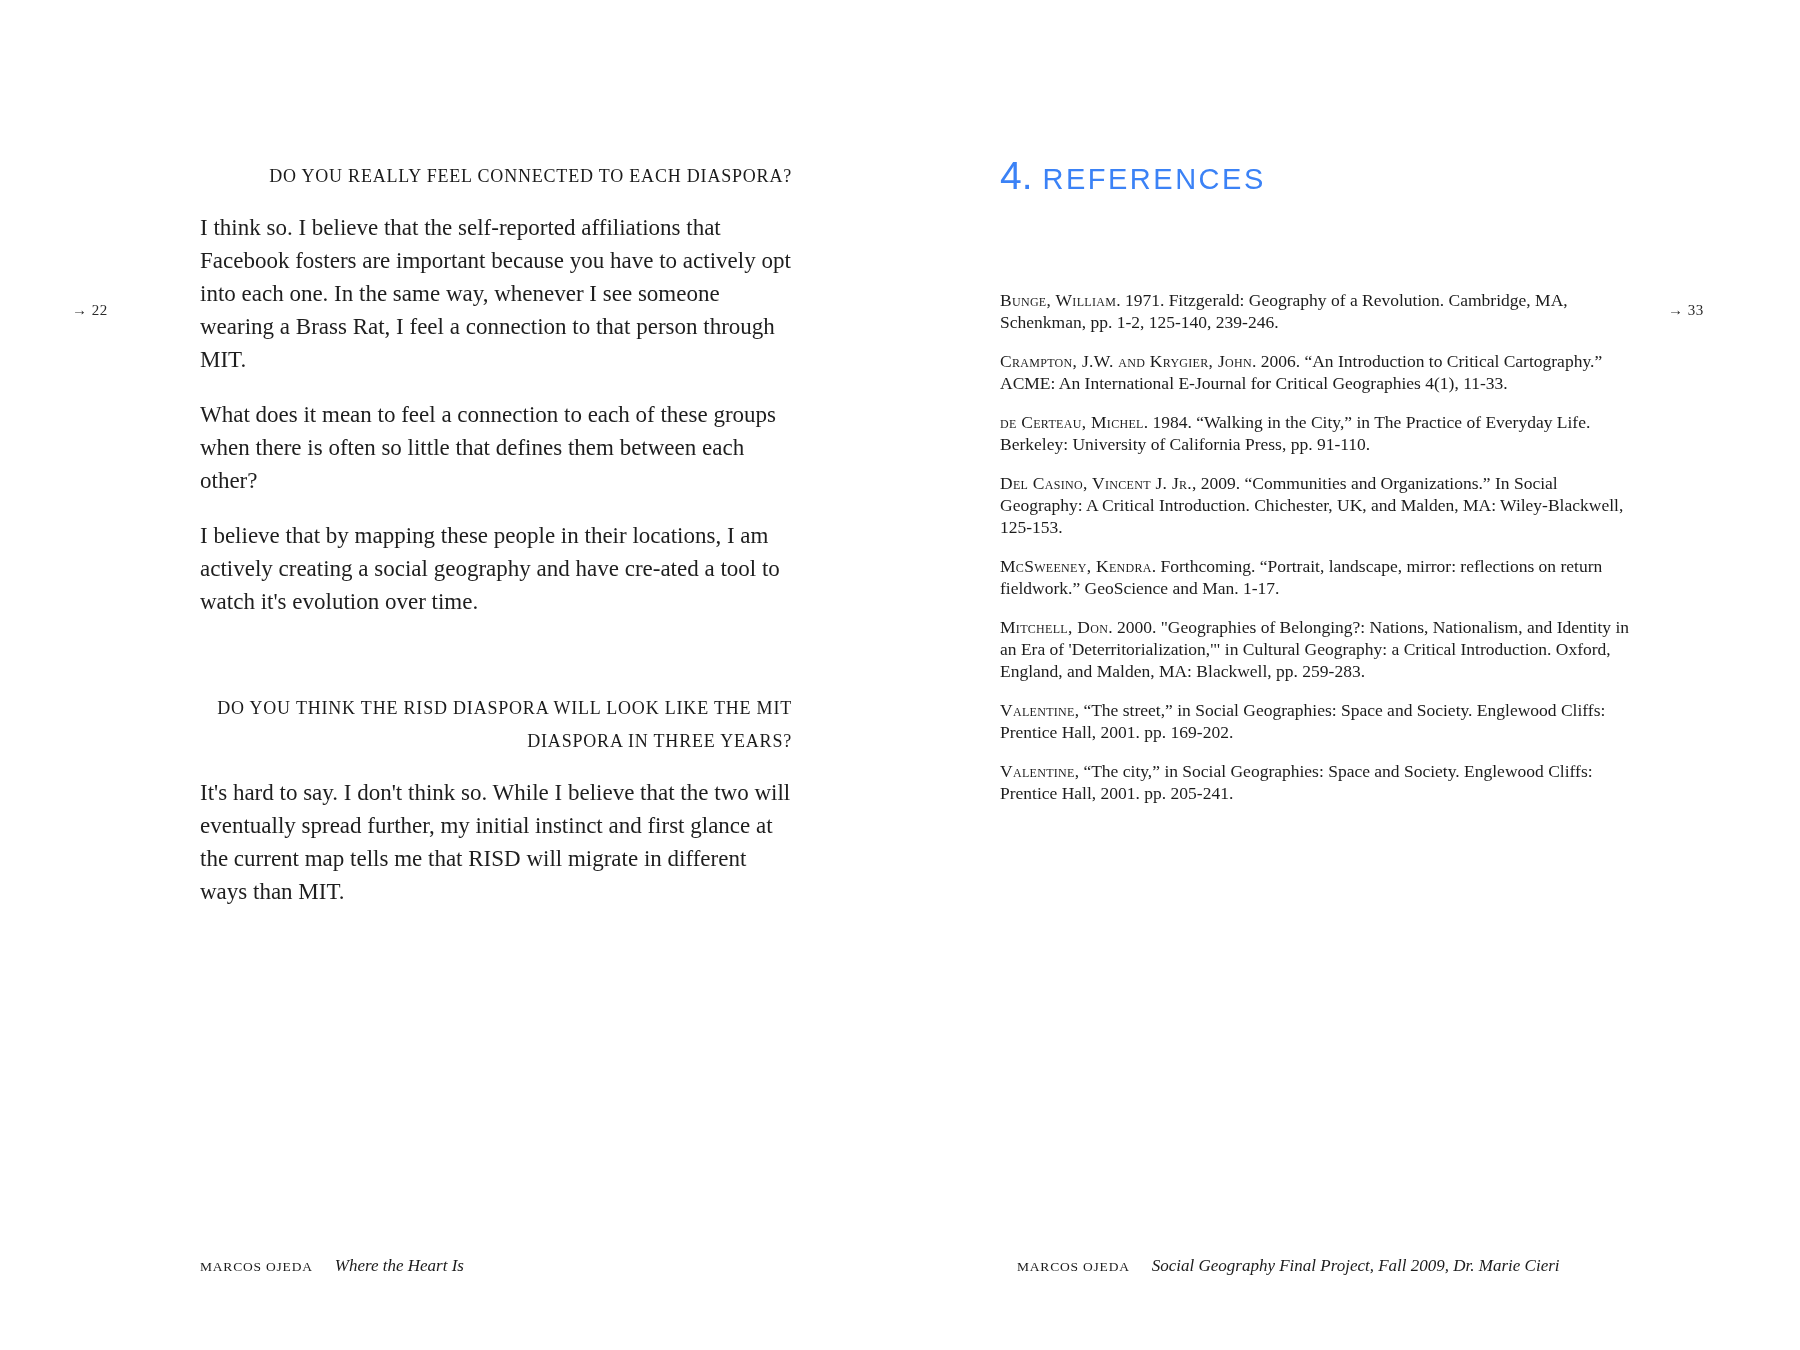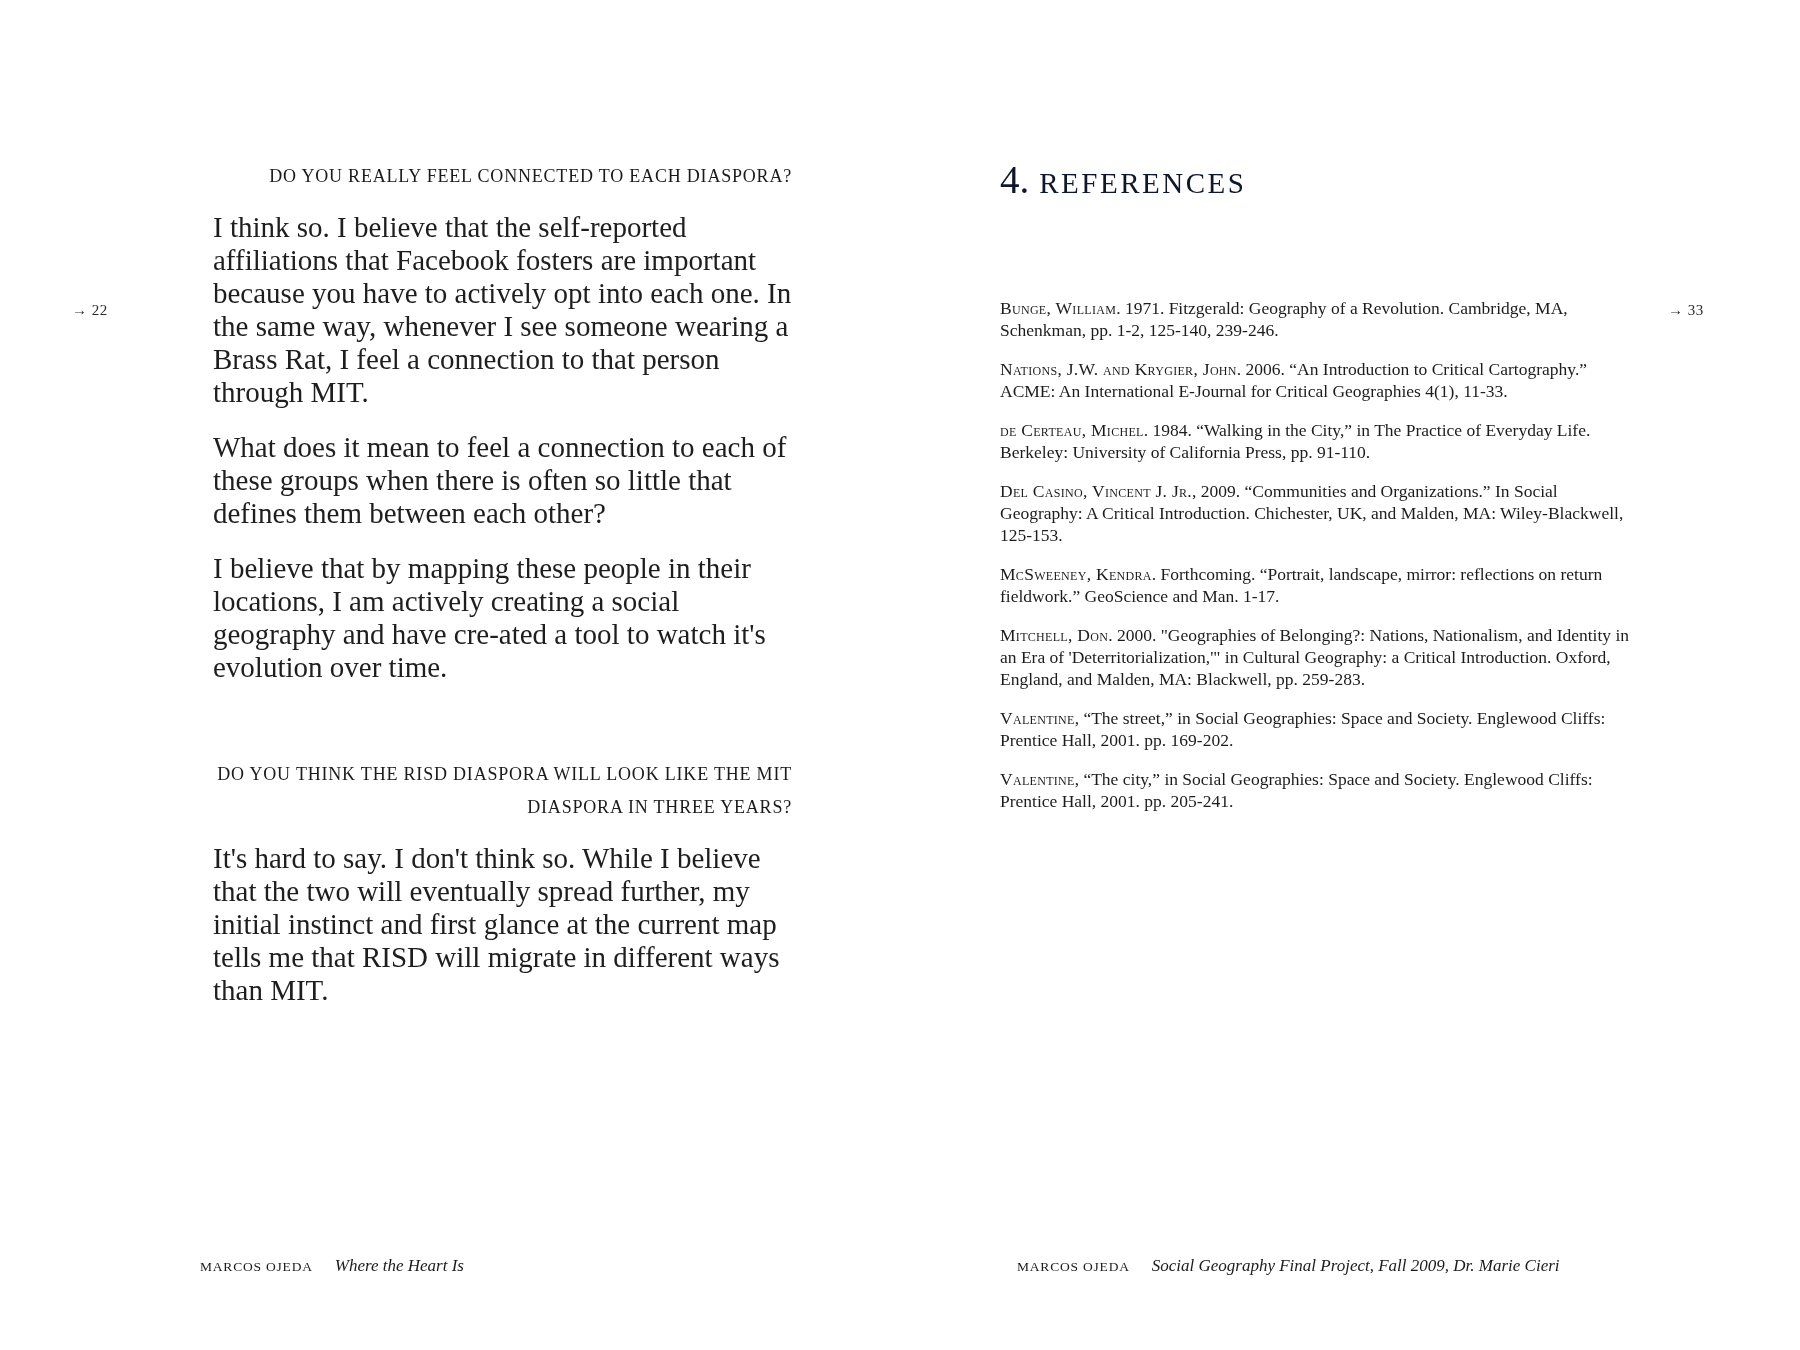--- a/index.html
+++ b/index.html
@@ -15,29 +15,29 @@
   #marker-right{left:1668px;top:302px;}
 
   
   .col-left{position:absolute;left:200px;top:160px;width:592px;}
   .question{
     font-size:18px;letter-spacing:0.8px;line-height:33px;color:#1b1b1b;
     margin:0 0 18px 0;
     text-align:right;
   }
   .paragraph{
-    font-size:29px;line-height:33px;color:#1e1e1e;margin:0 0 22px 13px;
+    font-size:23px;line-height:33px;color:#1e1e1e;margin:0 0 22px 0;
   }
   .gap{margin-top:74px;}
 
   
   .col-right{position:absolute;left:1000px;top:158px;width:640px;}
   .ref-heading{
-    margin:0 0 92px 0;font-family:Liberation Serif, serif;color:#0f172a;
-    font-weight:400;line-height:44px;
+    margin:0 0 92px 0;font-family:Liberation Sans, sans-serif;color:#3b82f6;
+    font-weight:400;line-height:35px;
   }
   .h-num{font-size:39px;}
   .h-label{font-size:29px;letter-spacing:2.5px;margin-left:10px;}
   .ref{
     font-size:17.5px;line-height:22px;margin:0 0 17px 0;color:#1c1c1c;
   }
   .ref-name{font-variant:small-caps;letter-spacing:0.3px;}
 
   
   .footer{position:absolute;top:1256px;white-space:nowrap;}
@@ -62,21 +62,21 @@
     <div class="paragraph">What does it mean to feel a connection to each of these groups when there is often so little that defines them between each other?</div>
     <div class="paragraph">I believe that by mapping these people in their locations, I am actively creating a social geography and have cre-ated a tool to watch it's evolution over time.</div>
     <div class="question gap">DO YOU THINK THE RISD DIASPORA WILL LOOK LIKE THE MIT DIASPORA IN THREE YEARS?</div>
     <div class="paragraph">It's hard to say. I don't think so. While I believe that the two will eventually spread further, my initial instinct and first glance at the current map tells me that RISD will migrate in different ways than MIT.</div>
   </div>
 
 <div class="col-right">
   <h1 class="ref-heading"><span class="h-num">4.</span><span class="h-label">REFERENCES</span></h1>
   <div id="ref-list">
       <p class="ref"><span class="ref-name">Bunge, William</span><span class="ref-text">. 1971. Fitzgerald: Geography of a Revolution. Cambridge, MA, Schenkman, pp. 1-2, 125-140, 239-246.</span></p>
-      <p class="ref"><span class="ref-name">Nations, J.W. and Krygier, John</span><span class="ref-text">. 2006. “An Introduction to Critical Cartography.” ACME: An International E-Journal for Critical Geographies 4(1), 11-33.</span></p>
+      <p class="ref"><span class="ref-name">Crampton, J.W. and Krygier, John</span><span class="ref-text">. 2006. “An Introduction to Critical Cartography.” ACME: An International E-Journal for Critical Geographies 4(1), 11-33.</span></p>
       <p class="ref"><span class="ref-name">de Certeau, Michel</span><span class="ref-text">. 1984. “Walking in the City,” in The Practice of Everyday Life. Berkeley: University of California Press, pp. 91-110.</span></p>
       <p class="ref"><span class="ref-name">Del Casino, Vincent J. Jr.</span><span class="ref-text">, 2009. “Communities and Organizations.” In Social Geography: A Critical Introduction. Chichester, UK, and Malden, MA: Wiley-Blackwell, 125-153.</span></p>
       <p class="ref"><span class="ref-name">McSweeney, Kendra</span><span class="ref-text">. Forthcoming. “Portrait, landscape, mirror: reflections on return fieldwork.” GeoScience and Man. 1-17.</span></p>
       <p class="ref"><span class="ref-name">Mitchell, Don</span><span class="ref-text">. 2000. "Geographies of Belonging?: Nations, Nationalism, and Identity in an Era of 'Deterritorialization,'" in Cultural Geography: a Critical Introduction. Oxford, England, and Malden, MA: Blackwell, pp. 259-283.</span></p>
       <p class="ref"><span class="ref-name">Valentine</span><span class="ref-text">, “The street,” in Social Geographies: Space and Society. Englewood Cliffs: Prentice Hall, 2001. pp. 169-202.</span></p>
       <p class="ref"><span class="ref-name">Valentine</span><span class="ref-text">, “The city,” in Social Geographies: Space and Society. Englewood Cliffs: Prentice Hall, 2001. pp. 205-241.</span></p>
     </div>
 </div>
 
 <div class="footer" id="footer-left">

